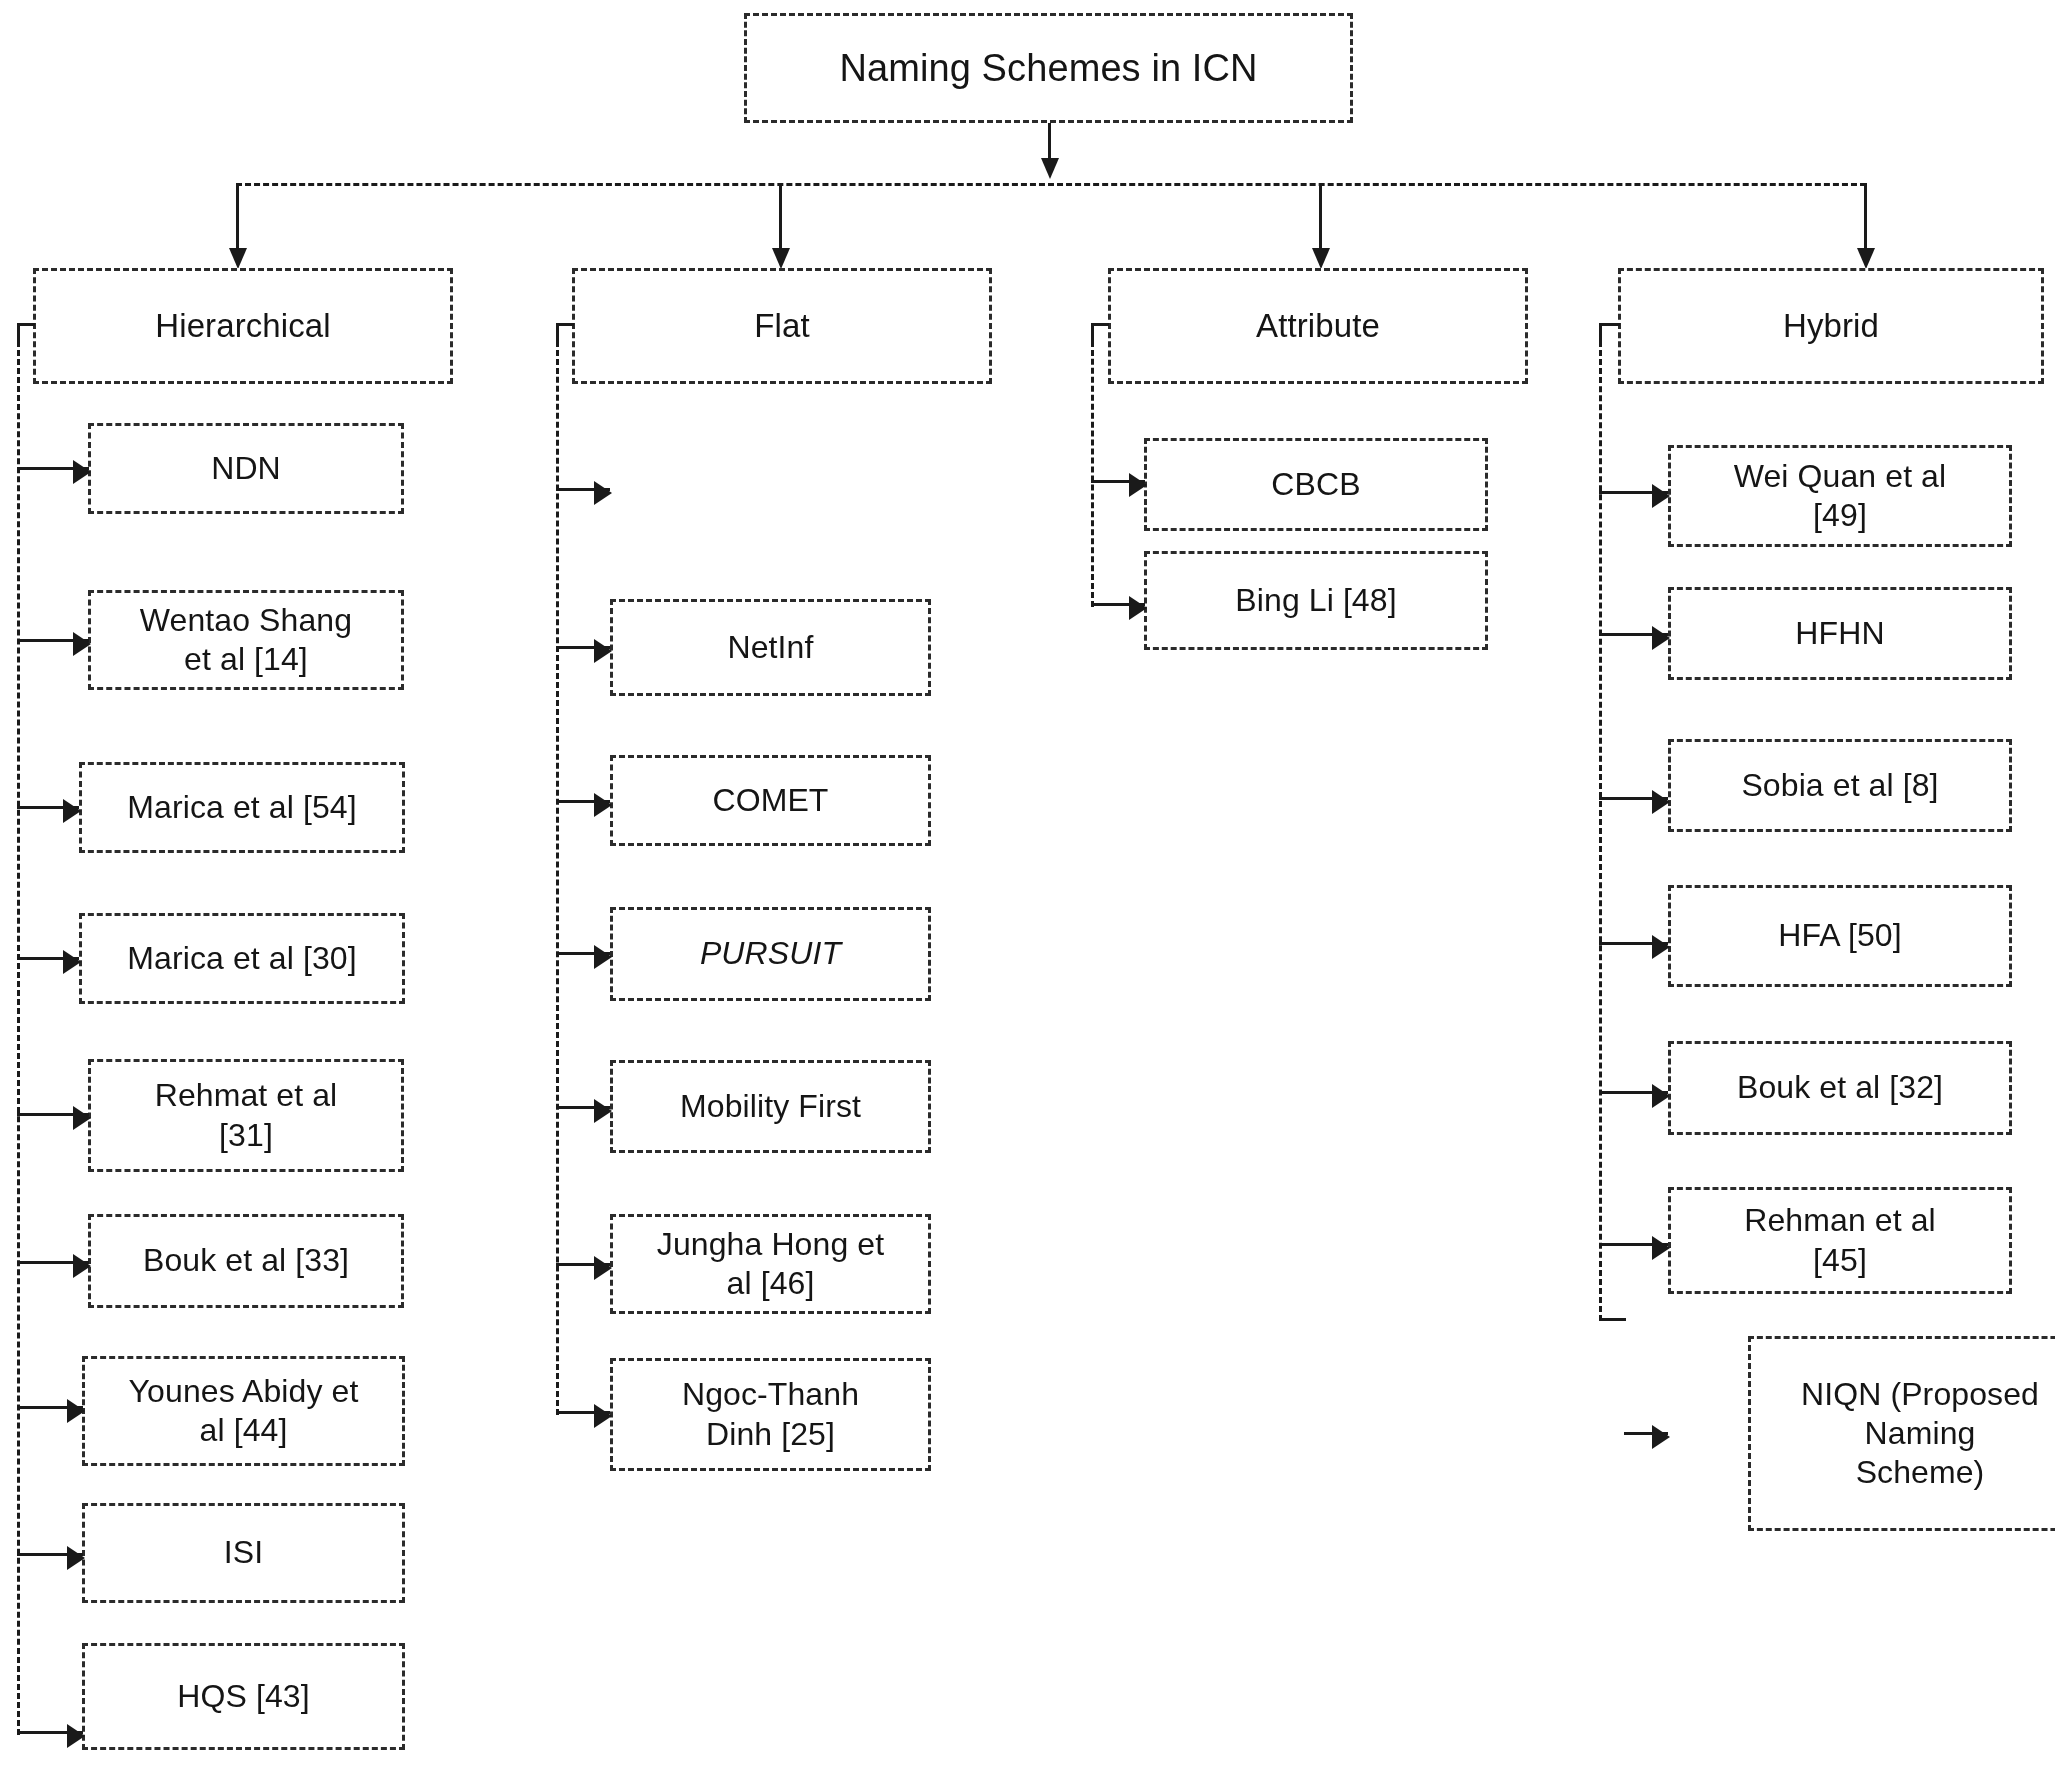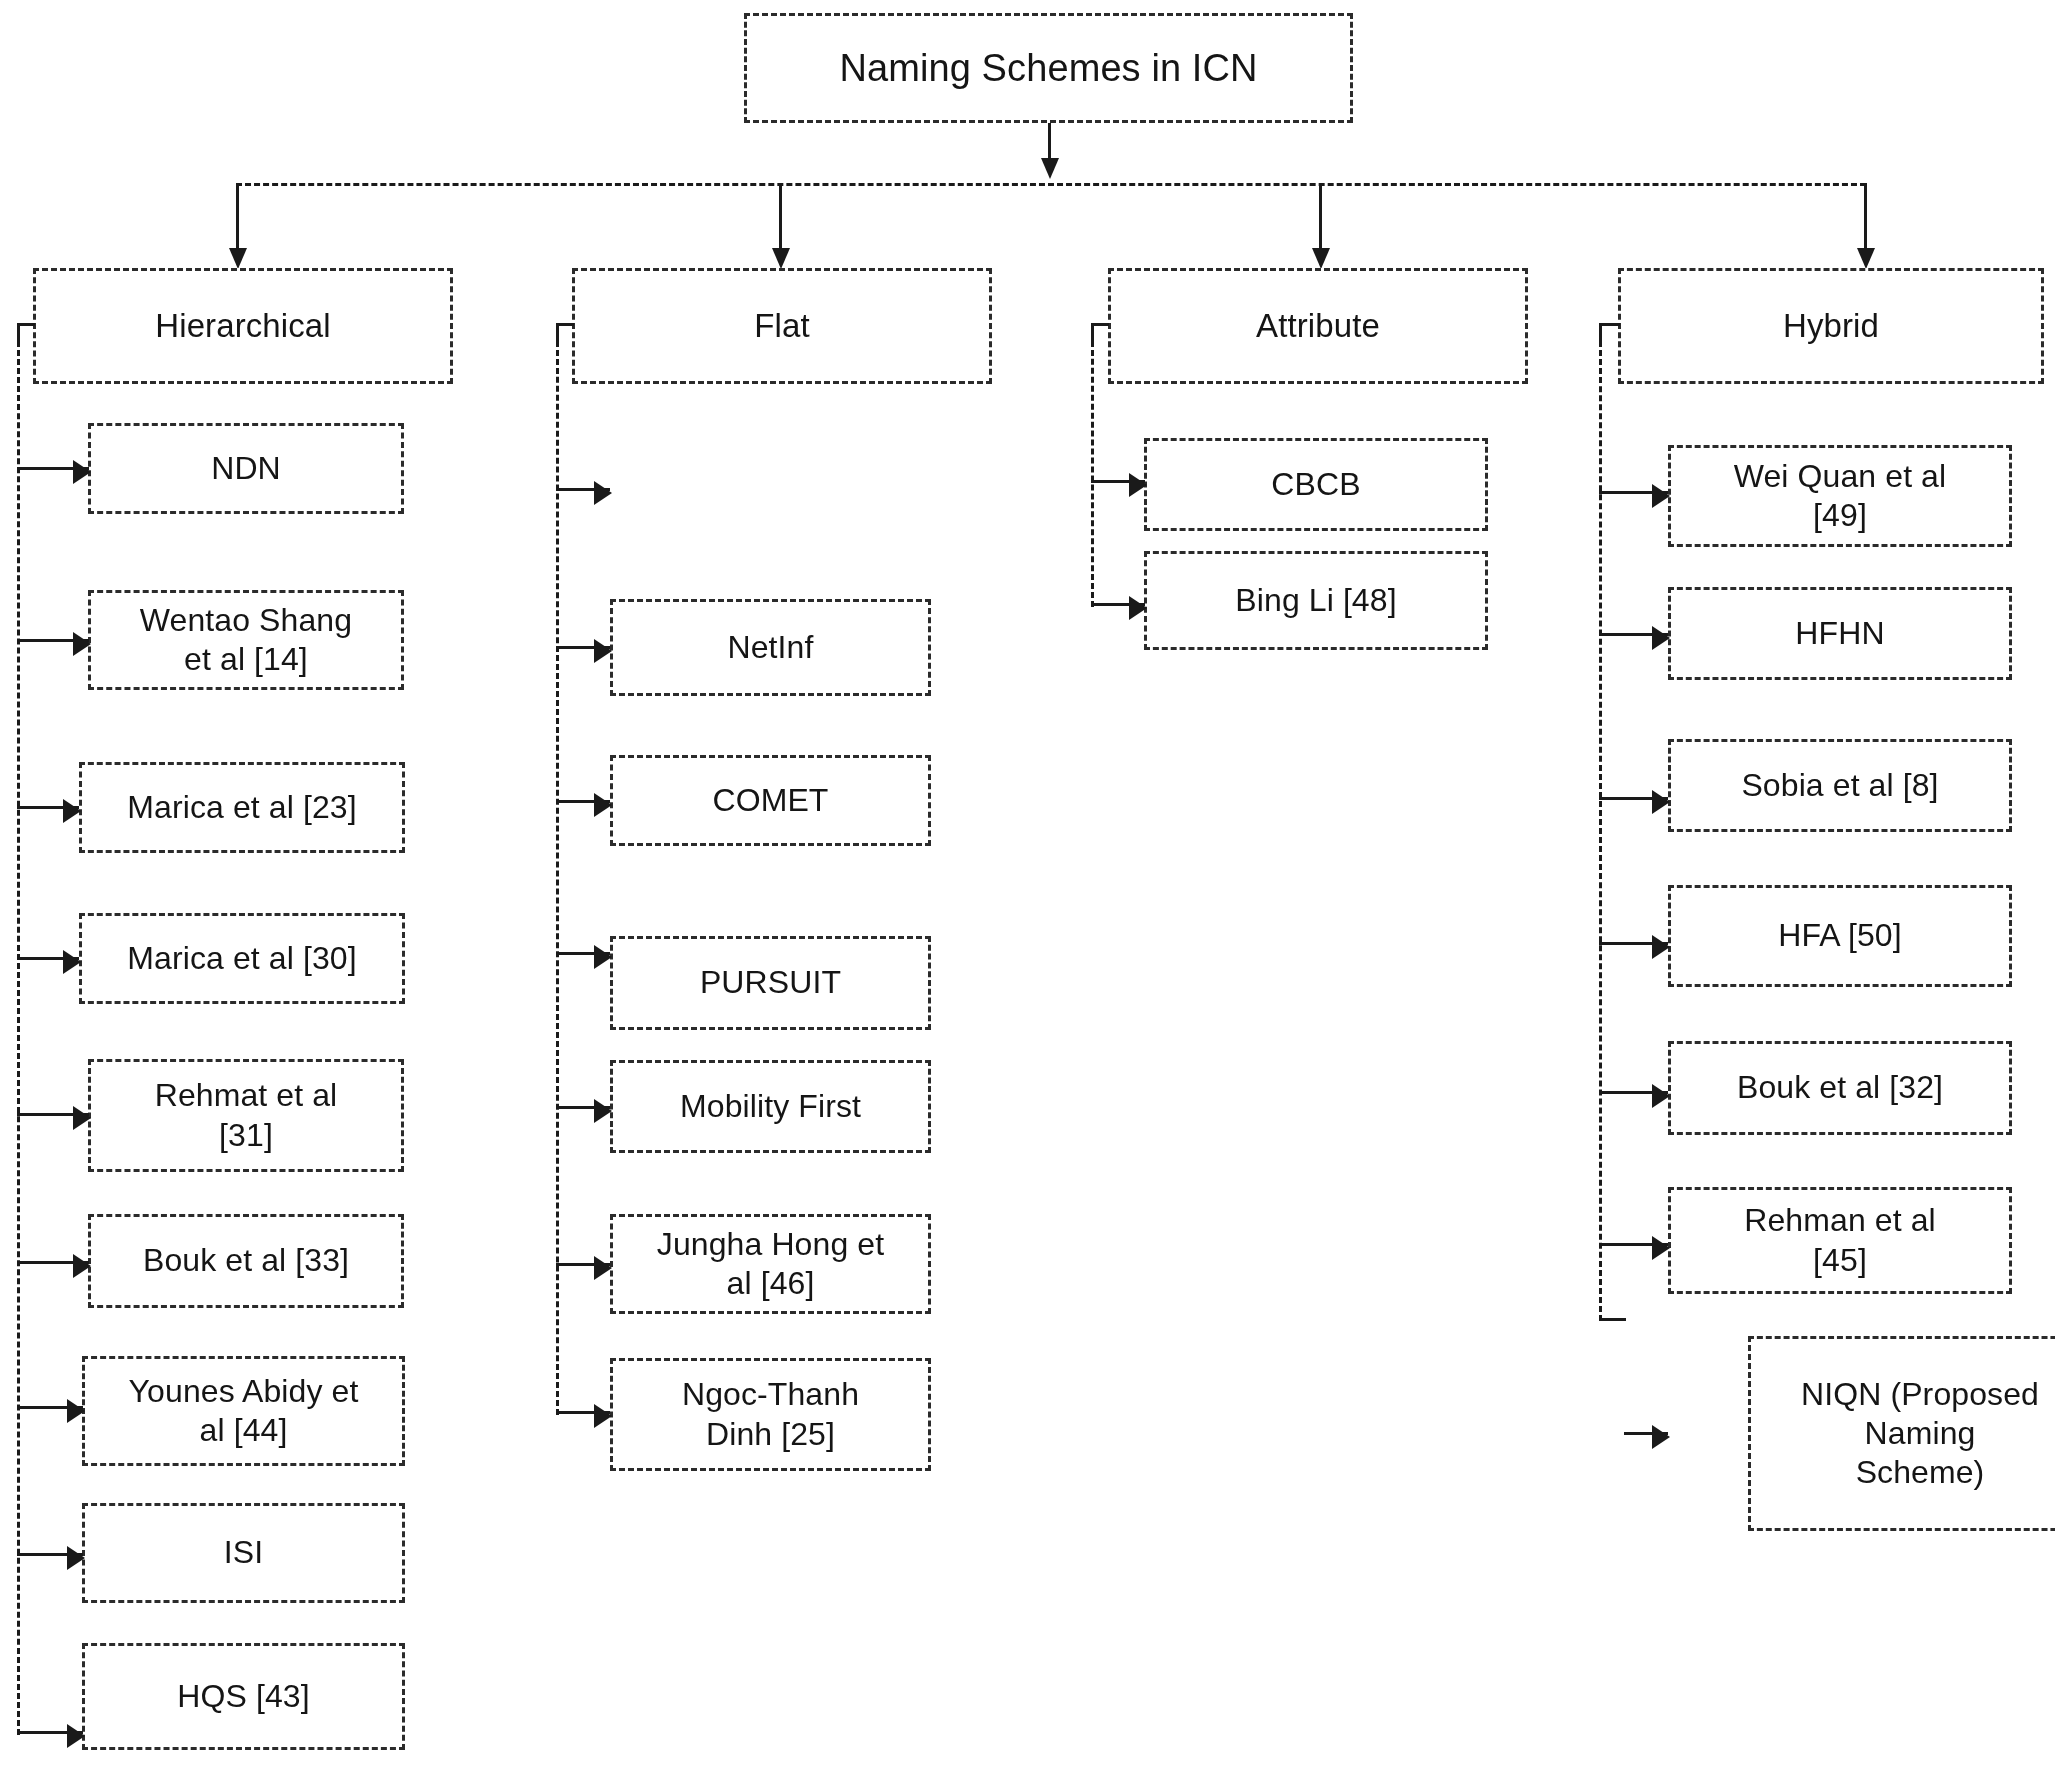--- a/index.html
+++ b/index.html
@@ -148,21 +148,21 @@
 
   <div class="node leaf" style="left:88px; top:423px; width:316px; height:91px;">NDN</div>
   <div class="tick" style="left:17px;  top:467px; width:29px;"></div>
   <div class="arrow-r" style="left:38px;  top:467px; width:51px;"></div>
 
   <div class="node leaf" style="left:88px; top:590px; width:316px; height:100px;">Wentao Shang
 et al [14]</div>
   <div class="tick" style="left:17px;  top:639px; width:29px;"></div>
   <div class="arrow-r" style="left:38px;  top:639px; width:51px;"></div>
 
-  <div class="node leaf" style="left:79px; top:762px; width:326px; height:91px;">Marica et al [23]</div>
+  <div class="node leaf" style="left:79px; top:762px; width:326px; height:91px;">Marica et al [54]</div>
   <div class="tick" style="left:17px;  top:806px; width:24px;"></div>
   <div class="arrow-r" style="left:34px;  top:806px; width:45px;"></div>
 
   <div class="node leaf" style="left:79px; top:913px; width:326px; height:91px;">Marica et al [30]</div>
   <div class="tick" style="left:17px;  top:957px; width:24px;"></div>
   <div class="arrow-r" style="left:34px;  top:957px; width:45px;"></div>
 
   <div class="node leaf" style="left:88px; top:1059px; width:316px; height:113px;">Rehmat et al
 [31]</div>
   <div class="tick" style="left:17px;  top:1113px; width:29px;"></div>
@@ -188,21 +188,21 @@
   <div class="arrow-r" style="left:572px; top:488px; width:38px;"></div>
 
   <div class="node leaf" style="left:610px; top:599px; width:321px; height:97px;">NetInf</div>
   <div class="tick" style="left:556px; top:646px; width:24px;"></div>
   <div class="arrow-r" style="left:572px; top:646px; width:38px;"></div>
 
   <div class="node leaf" style="left:610px; top:755px; width:321px; height:91px;">COMET</div>
   <div class="tick" style="left:556px; top:800px; width:24px;"></div>
   <div class="arrow-r" style="left:572px; top:800px; width:38px;"></div>
 
-  <div class="node leaf" style="left:610px; top:936px; width:321px; height:94px;">PURSUIT</div>
+  <div class="node leaf" style="left:610px; top:907px; width:321px; height:94px;font-style:italic;">PURSUIT</div>
   <div class="tick" style="left:556px; top:952px; width:24px;"></div>
   <div class="arrow-r" style="left:572px; top:952px; width:38px;"></div>
 
   <div class="node leaf" style="left:610px; top:1060px; width:321px; height:93px;">Mobility First</div>
   <div class="tick" style="left:556px; top:1106px; width:24px;"></div>
   <div class="arrow-r" style="left:572px; top:1106px; width:38px;"></div>
 
   <div class="node leaf" style="left:610px; top:1214px; width:321px; height:100px;">Jungha Hong et
 al [46]</div>
   <div class="tick" style="left:556px; top:1263px; width:24px;"></div>

